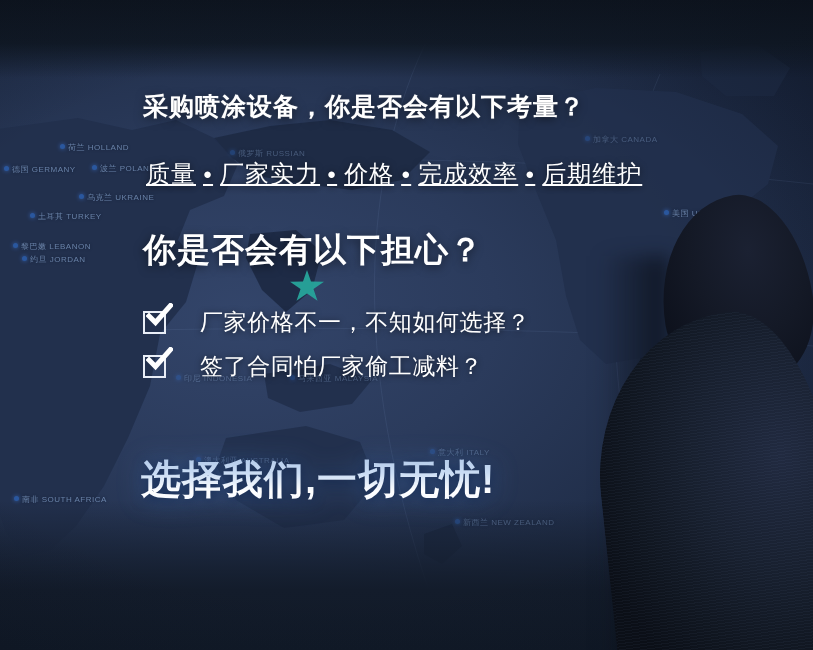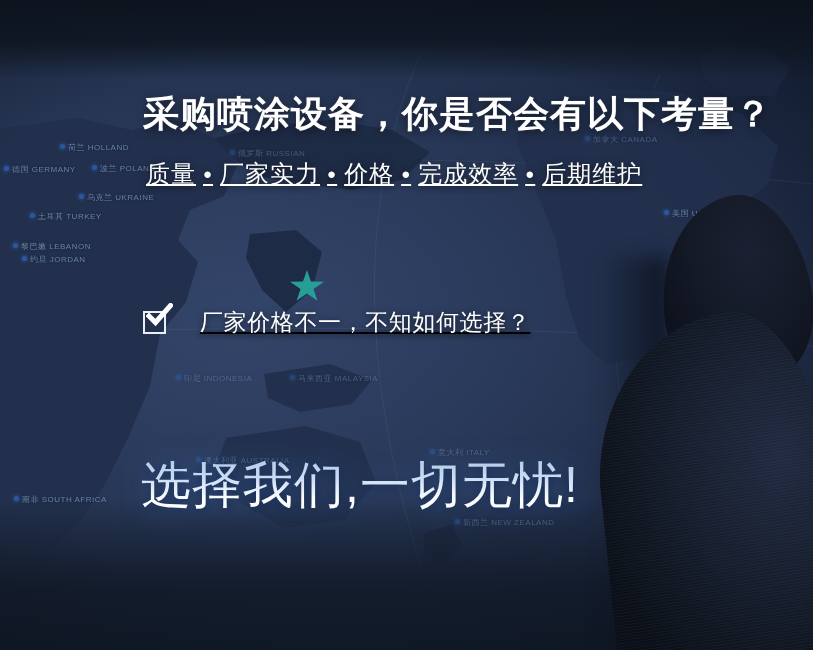--- a/index.html
+++ b/index.html
@@ -83,21 +83,21 @@
     position:absolute; right:150px; top:60px; width:70px; height:420px;
     background:linear-gradient(90deg, rgba(8,12,20,0) 0%, rgba(8,12,20,.72) 100%);
     filter:blur(9px);
   }
 
   
   .content{ position:absolute; left:0; top:0; width:100%; height:100%; }
 
   .headline{
     position:absolute; left:143px; top:90px;
-    font-size:36px; font-weight:bold; color:#ffffff;
+    font-size:25px; font-weight:bold; color:#ffffff;
     letter-spacing:1px; white-space:nowrap;
     text-shadow:0 2px 10px rgba(0,0,0,.55), 0 0 1px rgba(255,255,255,.4);
   }
 
   .subline{
     position:absolute; left:146px; top:158px;
     font-size:24px; color:#ffffff; font-weight:normal;
     letter-spacing:1px; white-space:nowrap;
     text-shadow:0 1px 7px rgba(0,0,0,.6);
     text-decoration:underline;
@@ -117,40 +117,40 @@
     background:#27a79d;
     clip-path:polygon(50% 0%,61.8% 35%,100% 35.5%,69% 57.5%,80.9% 93%,50% 71%,19.1% 93%,31% 57.5%,0% 35.5%,38.2% 35%);
     opacity:.93;
     filter:drop-shadow(0 0 4px rgba(30,150,145,.55));
   }
 
   
   .check-list{ position:absolute; left:143px; top:303px; }
   .check-row{
     display:flex; align-items:center;
-    height:38px; margin-bottom:6px;text-decoration:underline;
+    height:38px; margin-bottom:6px;
   }
   .cbox{
     position:relative; width:23px; height:23px; flex:0 0 23px;
     border:2px solid #e9eef7; margin-right:34px;
   }
   .cbox .tick{
     position:absolute; left:1px; top:-10px;
     width:27px; height:24px;
   }
   .cbox .tick svg{ width:100%; height:100%; display:block; }
   .ctext{
     font-size:23px; color:#ffffff; white-space:nowrap;
     letter-spacing:.6px;
     text-shadow:0 1px 6px rgba(0,0,0,.65);
   }
 
   .tagline{
     position:absolute; left:141px; top:452px;
-    font-size:50px; font-weight:normal; letter-spacing:1px;
+    font-size:40px; font-weight:bold; letter-spacing:1px;
     white-space:nowrap;
     background:linear-gradient(180deg,#a9c2e4 0%,#c9dcf4 38%,#ffffff 72%,#eef4ff 100%);
     -webkit-background-clip:text; background-clip:text;
     -webkit-text-fill-color:transparent; color:transparent;
     filter:drop-shadow(0 2px 6px rgba(10,30,70,.85)) drop-shadow(0 0 12px rgba(90,150,230,.35));
   }
 </style>
 </head>
 <body>
 
@@ -218,31 +218,42 @@
     <div class="head"></div>
     <div class="shoulder"></div>
   </div>
 
   <div class="content">
 
     <div class="headline">采购喷涂设备，你是否会有以下考量？</div>
 
     <div class="subline" id="subline"><span>质量</span><span class="sep">●</span><span>厂家实力</span><span class="sep">●</span><span>价格</span><span class="sep">●</span><span>完成效率</span><span class="sep">●</span><span>后期维护</span></div>
 
+    <div class="headline2">你是否会有以下担心？</div>
 
     <div class="star"></div>
 
     <div class="check-list" id="check-list">
         <div class="check-row">
           <div class="cbox">
             <div class="tick">
               <svg viewBox="0 0 27 24">
                 <path d="M3 13 L9.5 19.5 L24.5 2.5" fill="none" stroke="#ffffff" stroke-width="5" stroke-linecap="square" stroke-linejoin="miter"></path>
               </svg>
             </div>
           </div>
           <div class="ctext">厂家价格不一，不知如何选择？</div>
         </div>
+        <div class="check-row">
+          <div class="cbox">
+            <div class="tick">
+              <svg viewBox="0 0 27 24">
+                <path d="M3 13 L9.5 19.5 L24.5 2.5" fill="none" stroke="#ffffff" stroke-width="5" stroke-linecap="square" stroke-linejoin="miter"></path>
+              </svg>
+            </div>
+          </div>
+          <div class="ctext">签了合同怕厂家偷工减料？</div>
+        </div>
       </div>
 
     <div class="tagline">选择我们,一切无忧!</div>
   </div>
 </div>
 
 </body></html>

